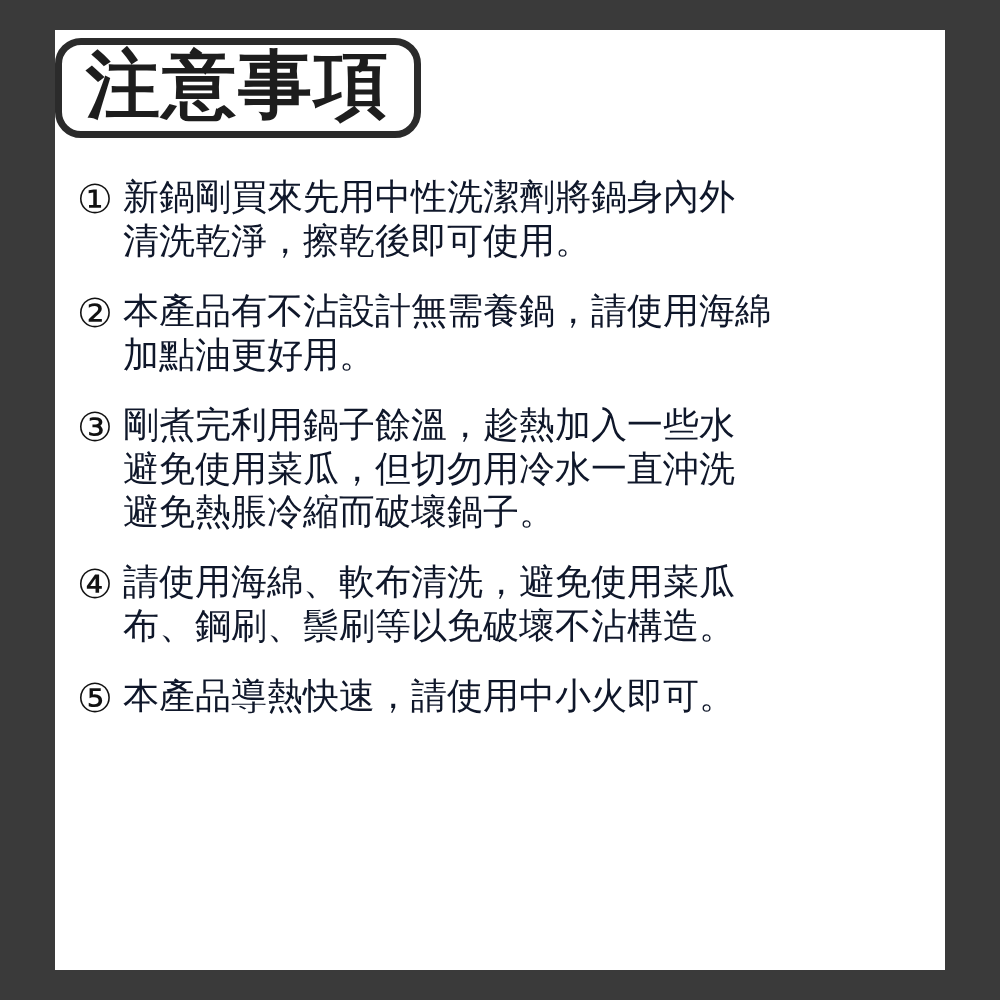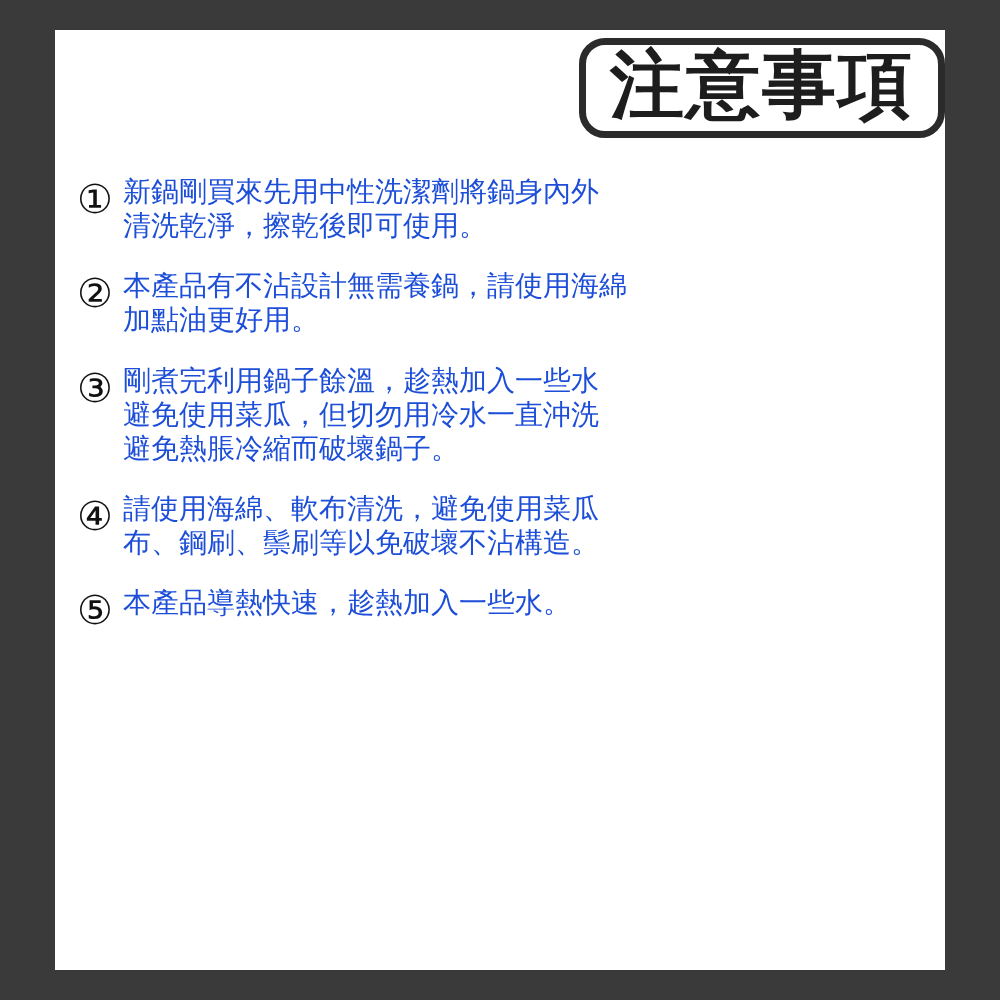--- a/index.html
+++ b/index.html
@@ -21,21 +21,21 @@
     height: 940px;
     background: #ffffff;
     box-sizing: border-box;
   }
   .title-wrap {
     position: absolute;
     left: 0;
     top: 8px;
     width: 890px;
     display: flex;
-    justify-content: flex-end;
+    justify-content: flex-start;
   }
   .title-badge {
     border: 7px solid #2b2b2b;
     border-radius: 26px;
     padding: 2px 24px 10px 24px;
     background: #ffffff;
     line-height: 1;
   }
   .title-text {
     font-size: 74px;
@@ -59,23 +59,23 @@
   .marker {
     flex: 0 0 auto;
     font-size: 40px;
     line-height: 1.22;
     color: #111111;
     font-family: "DejaVu Sans", "Liberation Sans", sans-serif;
     width: 46px;
   }
   .text {
     flex: 1 1 auto;
-    font-size: 28px;
+    font-size: 36px;
     line-height: 1.22;
-    color: #1d4ed8;
+    color: #0f172a;
     font-family: "DejaVu Sans", "Liberation Sans", sans-serif;
     letter-spacing: 0px;
     white-space: pre-line;
   }
 </style>
 </head>
 <body>
 
 <div class="page">
 
@@ -107,17 +107,17 @@
     </div>
 
     <div class="item">
       <span class="marker">④</span>
       <span class="text">請使用海綿、軟布清洗，避免使用菜瓜
 布、鋼刷、鬃刷等以免破壞不沾構造。</span>
     </div>
 
     <div class="item">
       <span class="marker">⑤</span>
-      <span class="text">本產品導熱快速，趁熱加入一些水。</span>
+      <span class="text">本產品導熱快速，請使用中小火即可。</span>
     </div>
 
   </div>
 </div>
 
 </body></html>

